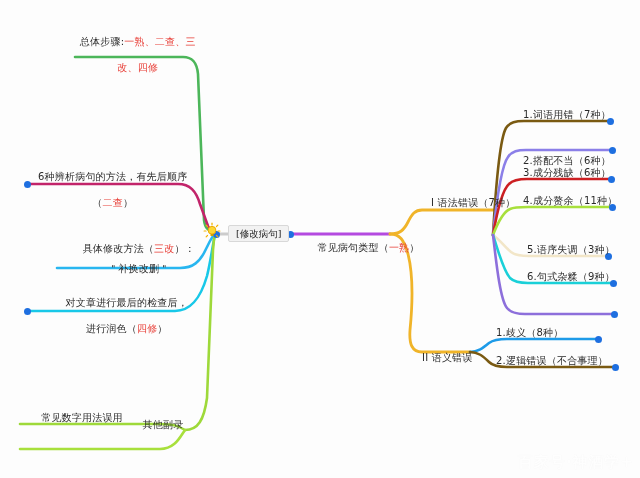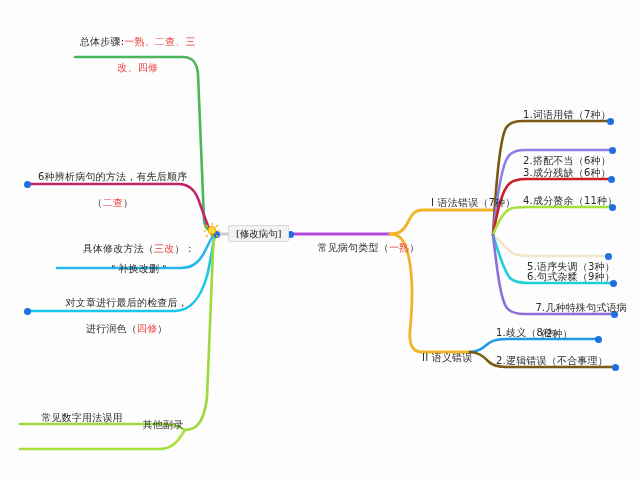--- a/index.html
+++ b/index.html
@@ -175,25 +175,21 @@
     <span>常见病句类型（</span><span class="accent">一熟</span><span>）</span>
   </div>
 
   <div class="lbl" style="left:414px; top:196px;margin-left:17px;">I 语法错误（7种）</div>
   <div class="lbl" style="left:422px; top:351px;">II 语义错误</div>
 
   <div class="lbl" style="left:523px; top:108px;">1.词语用错（7种）</div>
   <div class="lbl" style="left:523px; top:154px;">2.搭配不当（6种）</div>
   <div class="lbl" style="left:523px; top:166px;">3.成分残缺（6种）</div>
   <div class="lbl" style="left:523px; top:194px;">4.成分赘余（11种）</div>
-  <div class="lbl" style="left:527px; top:243px;margin-top:17px;">5.语序失调（3种）</div>
+  <div class="lbl" style="left:527px; top:243px;">5.语序失调（3种）</div>
   <div class="lbl" style="left:527px; top:270px;">6.句式杂糅（9种）</div>
-  <div class="lbl" style="left:522px; top:288px;">
-    <span>7.几种特殊句式语病</span><br>
-    <span>（2种）</span>
-  </div>
 
   <div class="lbl" style="left:496px; top:326px;">1.歧义（8种）</div>
   <div class="lbl" style="left:496px; top:354px;">2.逻辑错误（不合事理）</div>
 
   <div id="watermark">百家号·神酒学+</div>
 
 </div>
 
 </body></html>

